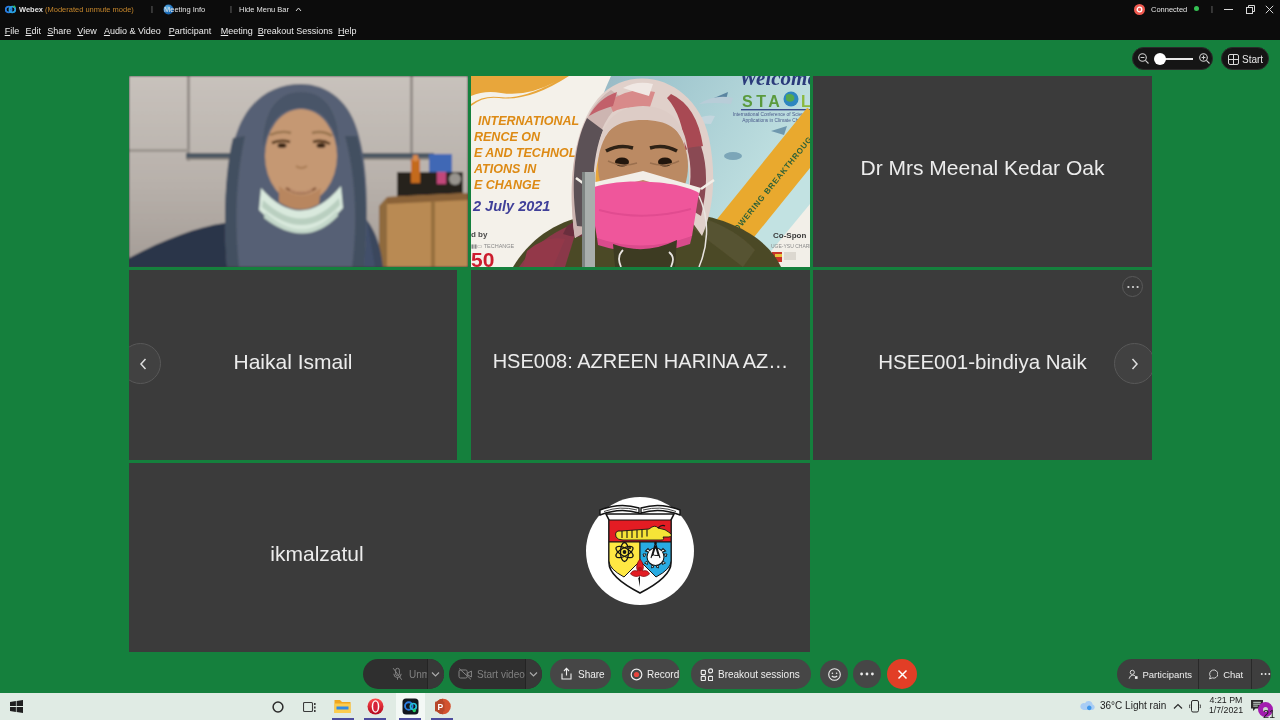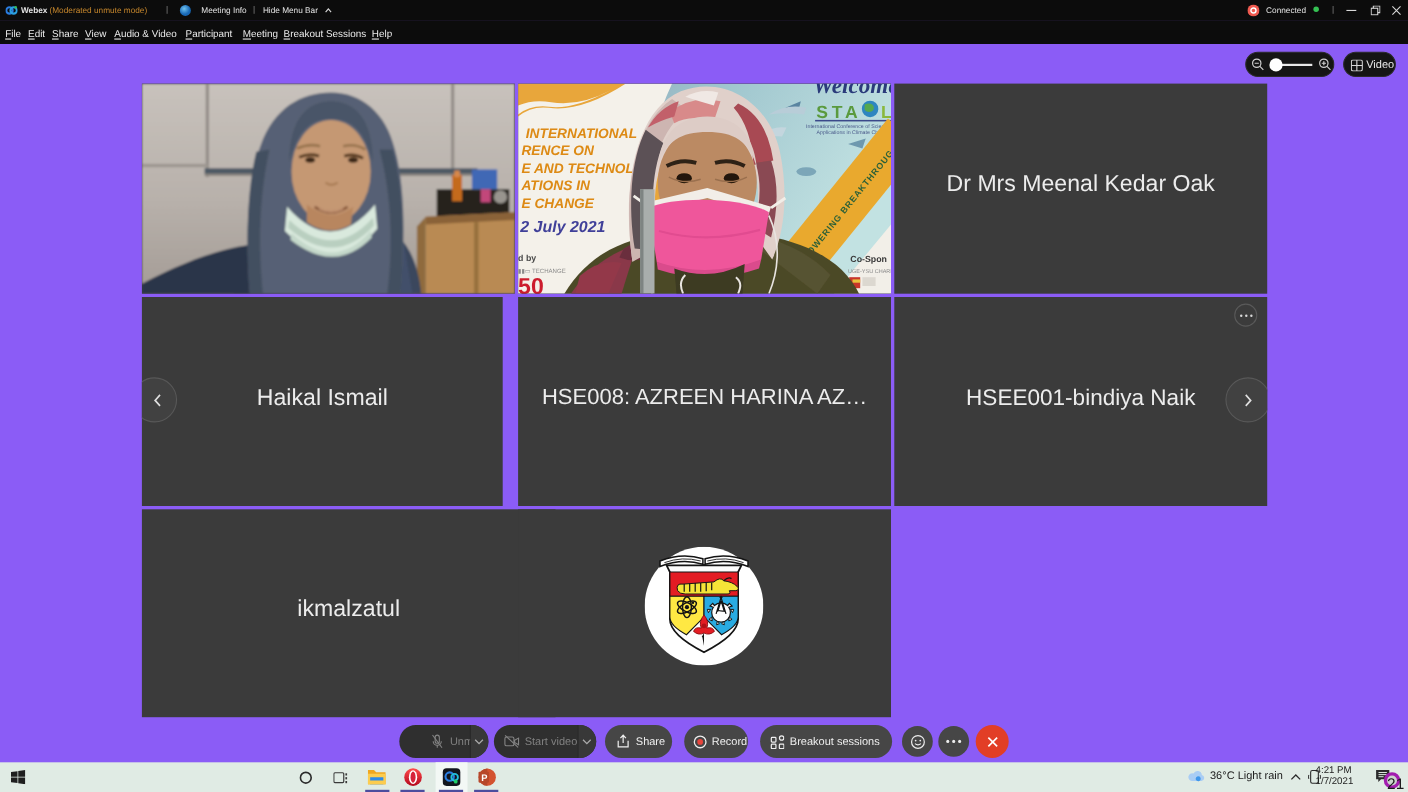--- a/index.html
+++ b/index.html
@@ -1,19 +1,19 @@
 <!DOCTYPE html>
 <html><head>
 <meta charset="utf-8">
 <style>
   * { margin:0; padding:0; box-sizing:border-box; }
   html,body { width:1280px; height:720px; overflow:hidden; background:#0b0b0b;
     font-family:"Liberation Sans", sans-serif; }
   .abs { position:absolute; }
-  #stage { position:relative; width:1280px; height:720px; background:#8b5cf6; }
+  #stage { position:relative; width:1280px; height:720px; background:#15803d; }
   #titlebar { left:0; top:0; width:1280px; height:19px; background:#0c0c0c; color:#e3e3e3; font-size:7.5px; }
   #menubar { left:0; top:19px; width:1280px; height:21px; background:#0c0c0c; color:#ebebeb; font-size:9px; }
   .menuitem { position:absolute; top:7px; }
   .menuitem u { text-decoration:underline; }
   .tile { position:absolute; background:#3b3b3b; overflow:hidden; }
   .nametile { display:flex; align-items:center; justify-content:center;
     color:#ececec; font-size:21px; padding-bottom:7px; white-space:nowrap; }
   .pillbtn { position:absolute; top:659px; height:30px; border-radius:15px; background:#464646;
     color:#efefef; font-size:10px; display:flex; align-items:center; white-space:nowrap; }
   .circbtn { position:absolute; top:660px; width:28px; height:28px; border-radius:50%; background:#464646;
@@ -35,21 +35,21 @@
     <span class="abs" style="left:151px;top:4px;color:#8a8a8a;">|</span>
     <svg class="abs" style="left:163px;top:4px" width="11" height="11" viewBox="0 0 11 11">
       <defs>
           <radialGradient id="mig" cx="40%" cy="35%">
             <stop offset="0%" stop-color="#6fc2f0"></stop>
             <stop offset="100%" stop-color="#1767b5"></stop>
           </radialGradient>
         </defs>
       <circle cx="5.5" cy="5.5" r="5" fill="url(#mig)"></circle>
     </svg>
-    <span class="abs" style="left:183px;top:5px;">Meeting Info</span>
+    <span class="abs" style="left:164px;top:5px;">Meeting Info</span>
     <span class="abs" style="left:230px;top:4px;color:#8a8a8a;">|</span>
     <span class="abs" style="left:239px;top:5px;text-align:center;">Hide Menu Bar</span>
     <svg class="abs" style="left:295px;top:7px" width="7" height="5" viewBox="0 0 7 5">
         <path d="M1 4 L3.5 1 L6 4" fill="none" stroke="#d8d8d8" stroke-width="1"></path>
       </svg>
     <svg class="abs" style="left:1134px;top:4px" width="11" height="11" viewBox="0 0 11 11">
       <circle cx="5.5" cy="5.5" r="5.5" fill="#f05a50"></circle>
         <circle cx="5.5" cy="5.5" r="2.3" fill="none" stroke="#fff" stroke-width="1.3"></circle>
     </svg>
     <span class="abs" style="left:1151px;top:5px;">Connected</span>
@@ -87,21 +87,21 @@
     <svg class="abs" style="left:65px;top:4px" width="13" height="13" viewBox="0 0 13 13">
       <circle cx="5.5" cy="5.5" r="3.8" fill="none" stroke="#cfcfcf" stroke-width="1.1"></circle>
       <path d="M8.4 8.4 L11.5 11.5 M3.6 5.5 H7.4 M5.5 3.6 V7.4" stroke="#cfcfcf" stroke-width="1.1"></path>
     </svg>
   </div>
   <div class="abs" style="left:1221px;top:47px;width:48px;height:23px;border-radius:12px;background:#151515;border:1px solid #2b2b2b;color:#e8e8e8;font-size:10px;">
     <svg class="abs" style="left:6px;top:5.5px" width="11" height="11" viewBox="0 0 11 11">
       <rect x="0.5" y="0.5" width="10" height="10" rx="1.5" fill="none" stroke="#dadada" stroke-width="1"></rect>
       <path d="M5.5 0.5 V10.5 M0.5 5.5 H10.5" stroke="#dadada" stroke-width="1"></path>
     </svg>
-    <span class="abs" style="left:20px;top:5.5px;">Video</span>
+    <span class="abs" style="left:20px;top:5.5px;">Start</span>
   </div>
   <div class="tile" style="left:129px;top:76px;width:339px;height:191px;">
     <svg width="339" height="191" viewBox="0 0 339 191">
       <defs>
         <filter id="b1" x="-5%" y="-5%" width="110%" height="110%">
             <feGaussianBlur stdDeviation="1"></feGaussianBlur>
           </filter>
         <linearGradient id="wall1" x1="0" y1="0" x2="0" y2="1">
           <stop offset="0%" stop-color="#c8c2bc"></stop>
             <stop offset="55%" stop-color="#b8b1ab"></stop>
@@ -386,20 +386,39 @@
         <circle cx="2.6" cy="2" r="1.4" fill="#ececec"></circle>
         <circle cx="8" cy="2" r="1.4" fill="#ececec"></circle>
         <circle cx="13.4" cy="2" r="1.4" fill="#ececec"></circle>
       </svg>
     </div>
   <div class="circbtn" style="left:887px;width:30px;height:30px;top:659px;background:#e23e26;">
     <svg width="11" height="11" viewBox="0 0 11 11">
         <path d="M1.5 1.5 L9.5 9.5 M9.5 1.5 L1.5 9.5" stroke="#fff" stroke-width="1.5"></path>
       </svg>
   </div>
+  <div class="pillbtn" style="left:1117px;width:154px;background:#3e3e3e;font-size:9.5px;">
+    <svg style="margin-left:11px" width="15" height="15" viewBox="0 0 15 15">
+      <circle cx="6.2" cy="4.4" r="3" fill="none" stroke="#efefef" stroke-width="1.2"></circle>
+      <path d="M1.6 13.6 q1.1 -5.2 5.4 -5.2 q2 0 3.2 1" fill="none" stroke="#efefef" stroke-width="1.2"></path>
+      <rect x="10" y="10" width="3.8" height="3.8" fill="#efefef"></rect>
+    </svg>
+    <span style="margin-left:4px;">Participants</span>
+    <div style="width:1px;height:30px;background:#292929;margin-left:6px;"></div>
+    <svg style="margin-left:9px" width="15" height="15" viewBox="0 0 15 15">
+      <path d="M2.2 13.8 L3.4 10.2 A5.9 5.9 0 1 1 6.2 12.4 Z" fill="none" stroke="#efefef" stroke-width="1.2"></path>
+    </svg>
+    <span style="margin-left:5px;">Chat</span>
+    <div style="width:1px;height:30px;background:#292929;margin-left:8px;"></div>
+    <svg style="margin-left:8px" width="16" height="4" viewBox="0 0 16 4">
+        <circle cx="2.6" cy="2" r="1.4" fill="#ececec"></circle>
+        <circle cx="8" cy="2" r="1.4" fill="#ececec"></circle>
+        <circle cx="13.4" cy="2" r="1.4" fill="#ececec"></circle>
+      </svg>
+  </div>
 
   <div class="abs" id="taskbar">
     <svg class="abs" style="left:10px;top:7px" width="13" height="13" viewBox="0 0 13 13">
       <path d="M0 1.9 L5.9 1.1 V6.1 H0 Z" fill="#1f1f1f"></path>
       <path d="M6.6 1 L13 0.1 V6.1 H6.6 Z" fill="#1f1f1f"></path>
       <path d="M0 6.9 H5.9 V11.9 L0 11.1 Z" fill="#1f1f1f"></path>
       <path d="M6.6 6.9 H13 V12.9 L6.6 12 Z" fill="#1f1f1f"></path>
     </svg>
     <svg class="abs" style="left:272px;top:8px" width="12" height="12" viewBox="0 0 12 12">
       <circle cx="6" cy="6" r="4.9" fill="none" stroke="#2b2b2b" stroke-width="1.5"></circle>
@@ -449,21 +468,21 @@
       <path d="M7 7.5 a2.3 2.3 0 1 1 3.6 2.3 a2.3 2.3 0 0 1 -3.6 -2.3" fill="#3f97ea"></path>
     </svg>
     <span class="abs" style="left:1100px;top:7px;font-size:10px;">36°C Light rain</span>
     <svg class="abs" style="left:1173px;top:10px" width="10" height="7" viewBox="0 0 10 7">
         <path d="M1 5.5 L5 1.5 L9 5.5" fill="none" stroke="#2b2b2b" stroke-width="1.2"></path>
       </svg>
     <svg class="abs" style="left:1189px;top:7px" width="12" height="13" viewBox="0 0 12 13">
       <rect x="2.5" y="0.5" width="7" height="11.5" rx="1.5" fill="none" stroke="#2b2b2b" stroke-width="1"></rect>
       <path d="M0.8 4.5 Q0.3 6.3 0.8 8.1 M11.2 4.5 Q11.7 6.3 11.2 8.1" stroke="#2b2b2b" stroke-width="0.9" fill="none"></path>
     </svg>
-    <div class="abs" style="left:1196px;top:2px;width:60px;text-align:left;line-height:10px;font-size:8.8px;">4:21 PM<br>1/7/2021</div>
+    <div class="abs" style="left:1196px;top:2px;width:60px;text-align:center;line-height:10px;font-size:8.8px;">4:21 PM<br>1/7/2021</div>
     <svg class="abs" style="left:1250px;top:6px" width="14" height="13" viewBox="0 0 14 13">
       <path d="M1 1 H13 V9.5 H5.5 L3 12 V9.5 H1 Z" fill="#2b2b2b"></path>
       <path d="M3.2 3.3 H10.8 M3.2 5.2 H10.8 M3.2 7.1 H7.8" stroke="#e0ebe4" stroke-width="0.9"></path>
     </svg>
-    <div class="abs" style="left:1258px;top:9px;width:15px;height:15px;border-radius:50%;background:#cdd4cf;border:3px solid #a21caf;color:#1b1b1b;font-size:14px;text-align:center;line-height:14px;">21</div>
+    <div class="abs" style="left:1258px;top:9px;width:15px;height:15px;border-radius:50%;background:#cdd4cf;border:5px solid #a21caf;color:#1b1b1b;font-size:11px;text-align:center;line-height:14px;">21</div>
   </div>
 
 </div>
 
 </body></html>

